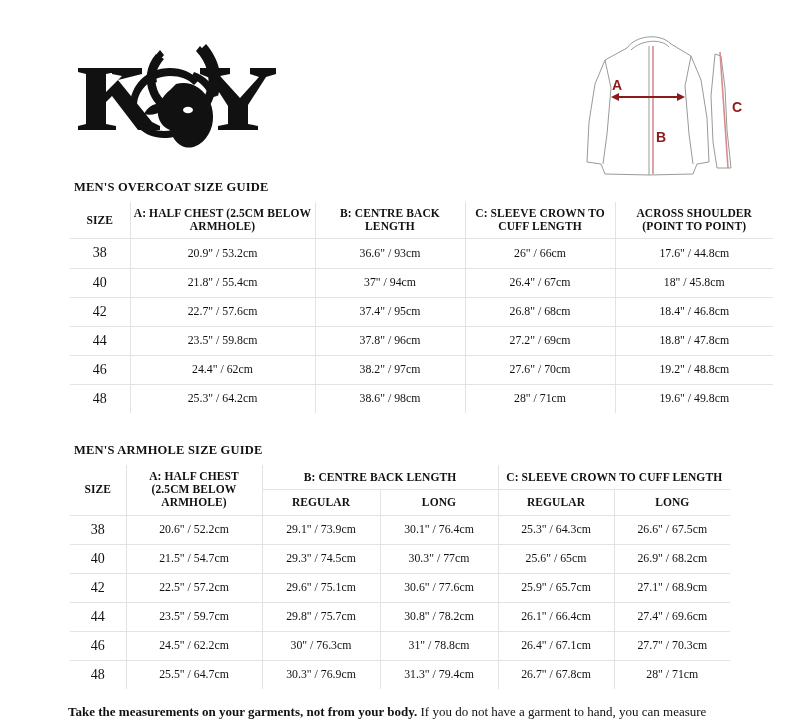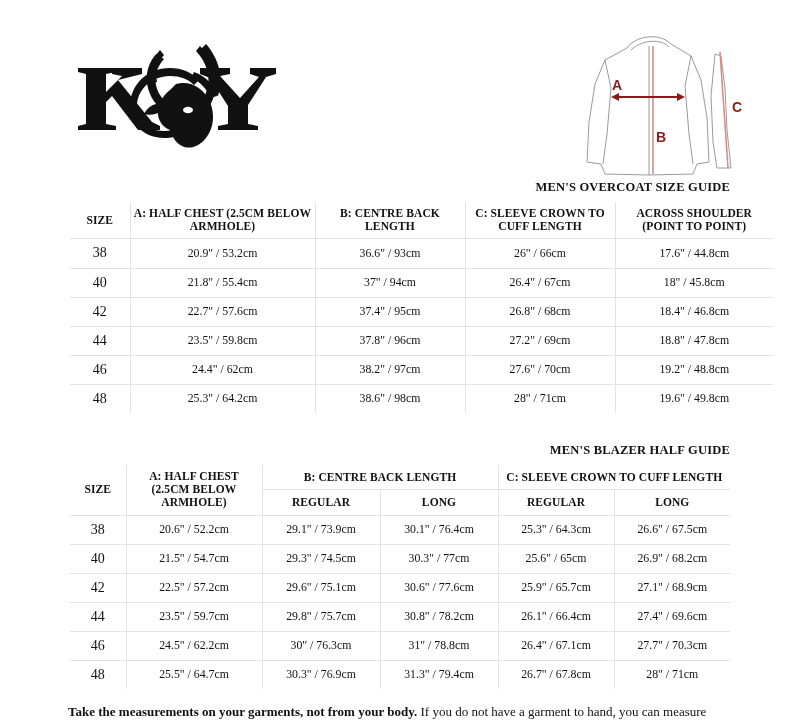--- a/index.html
+++ b/index.html
@@ -49,21 +49,20 @@
 
   
   .section-title {
     font-family: "Liberation Serif", "DejaVu Serif", serif;
     font-weight: bold;
     font-size: 12.5px;
     letter-spacing: 0.2px;
     color: #111;
     margin: 0 0 7px 0;
     padding-left: 4px;
-    text-align: right;
   }
 
   
   .tbl-wrap { padding: 0 70px; box-sizing: border-box; }
 
   table.sizes {
     width: 660px;
     border-collapse: collapse;
     table-layout: fixed;
   }
@@ -264,21 +263,21 @@
           <td>28" / 71cm</td>
           <td>19.6" / 49.8cm</td>
         </tr>
       </tbody>
     </table>
   </div>
 
   <div class="spacer-lg"></div>
 
   <div class="tbl-wrap">
-    <div class="section-title">MEN'S BLAZER HALF GUIDE</div>
+    <div class="section-title">MEN'S ARMHOLE SIZE GUIDE</div>
 
     <table class="sizes t-blazer">
       <colgroup>
         <col class="c-size">
           <col class="c-a">
           <col class="c-br">
           <col class="c-bl">
           <col class="c-cr">
           <col class="c-cl">
       </colgroup>

